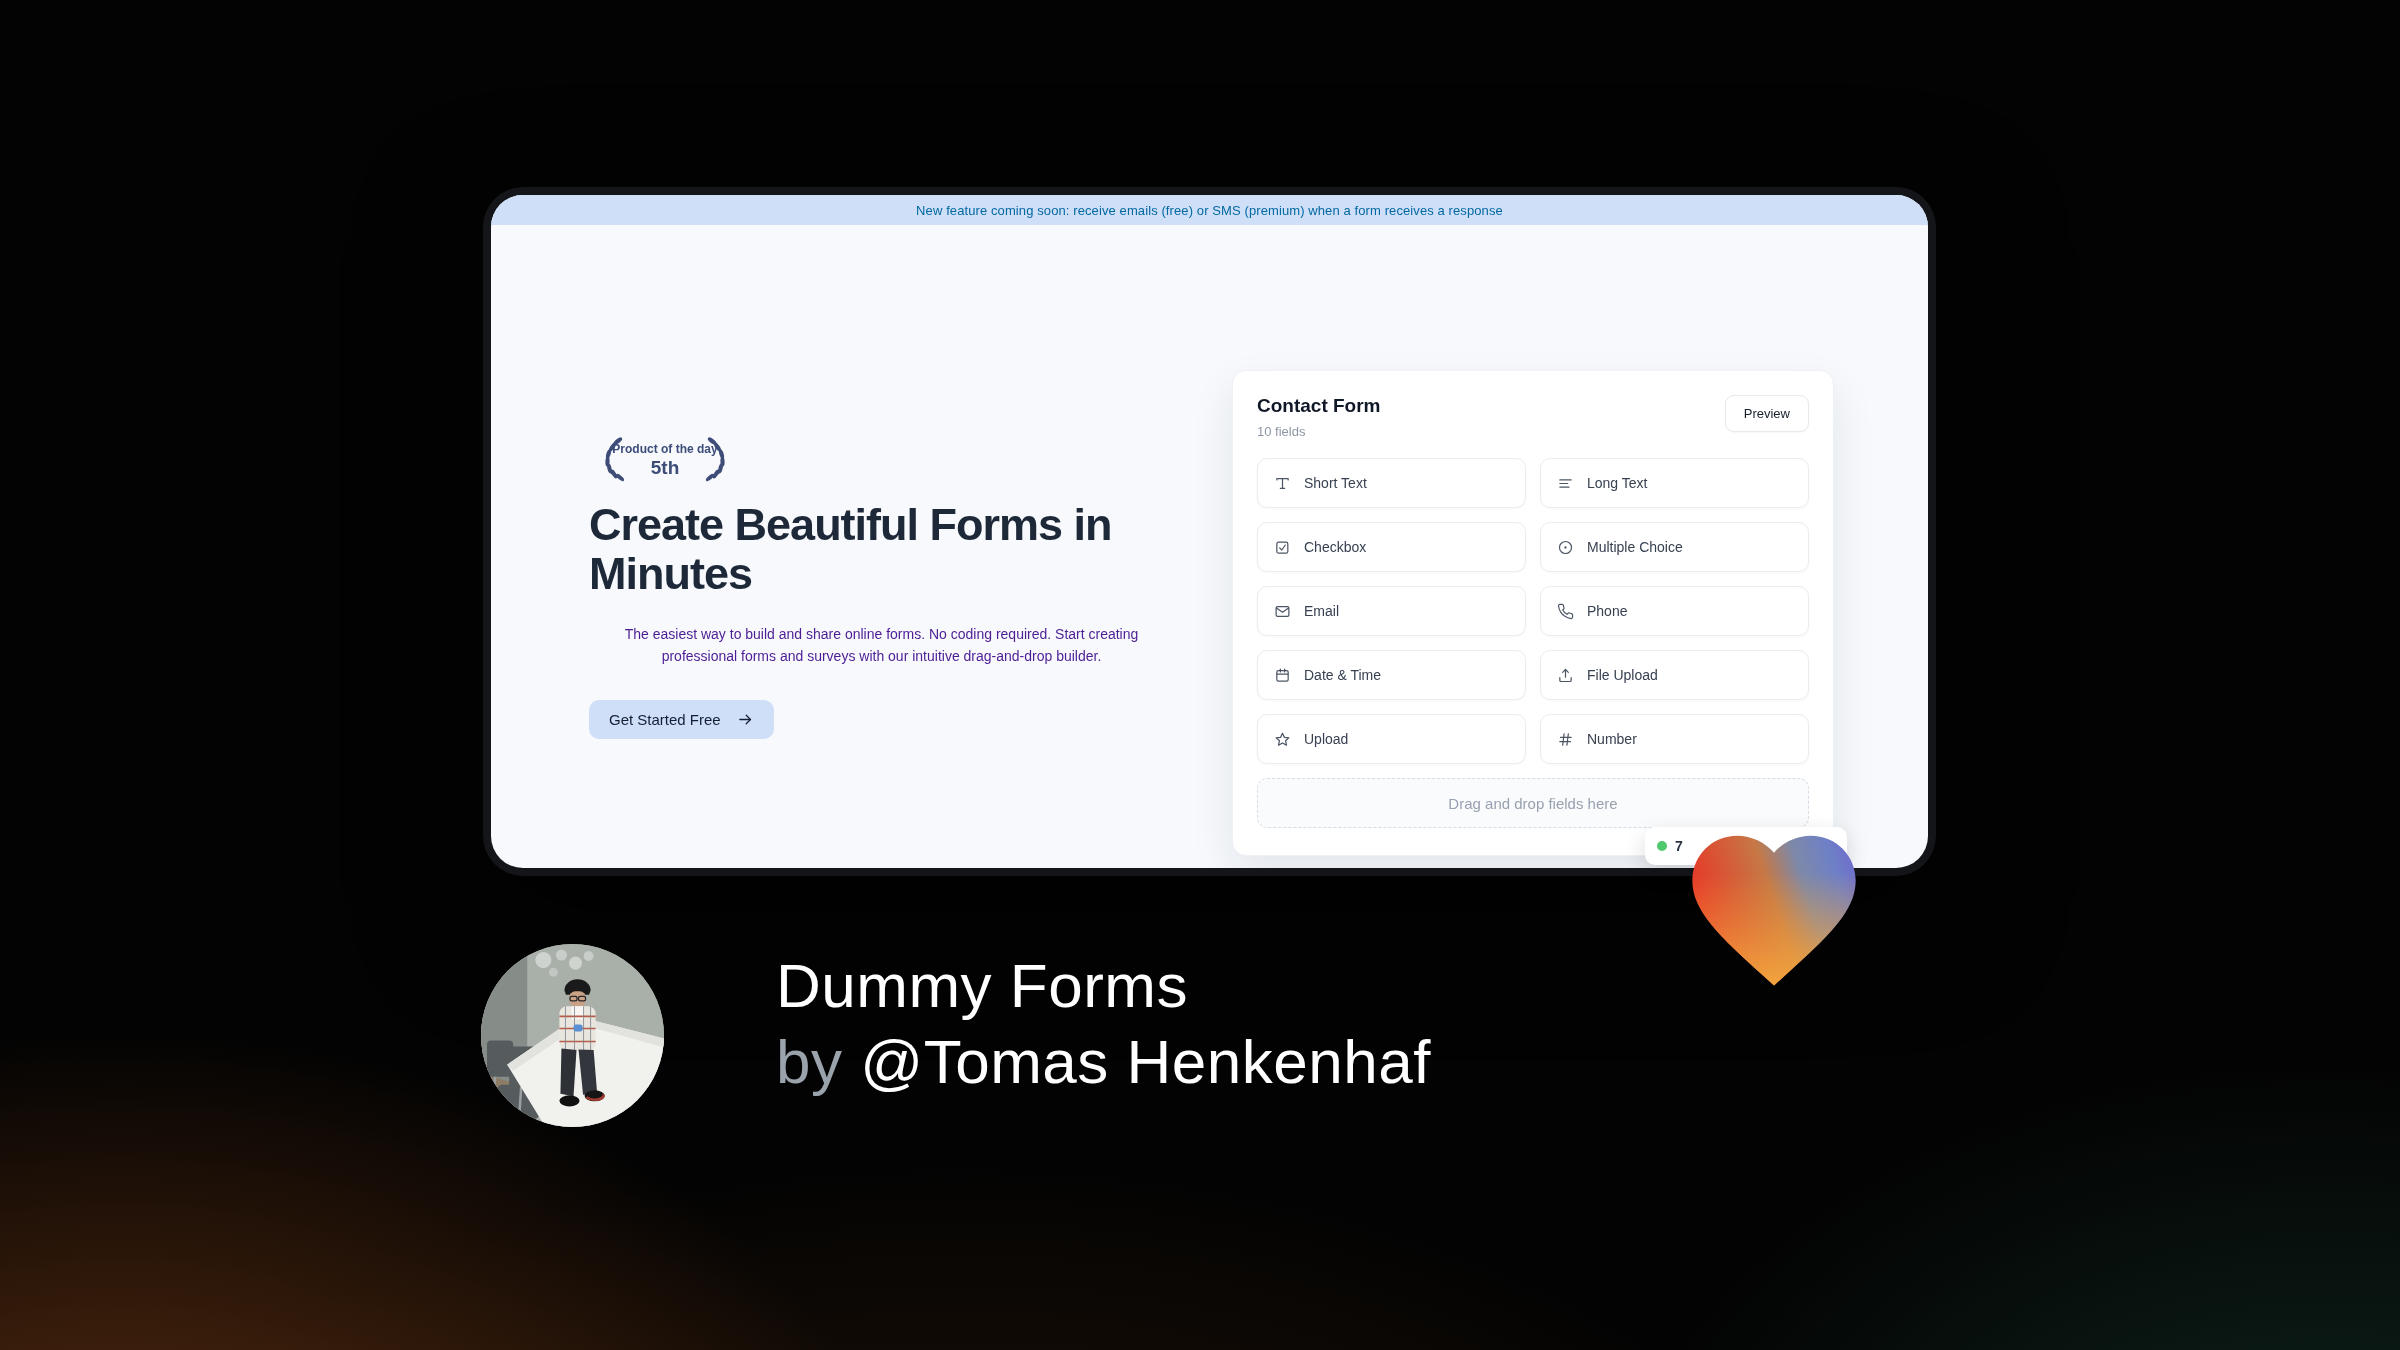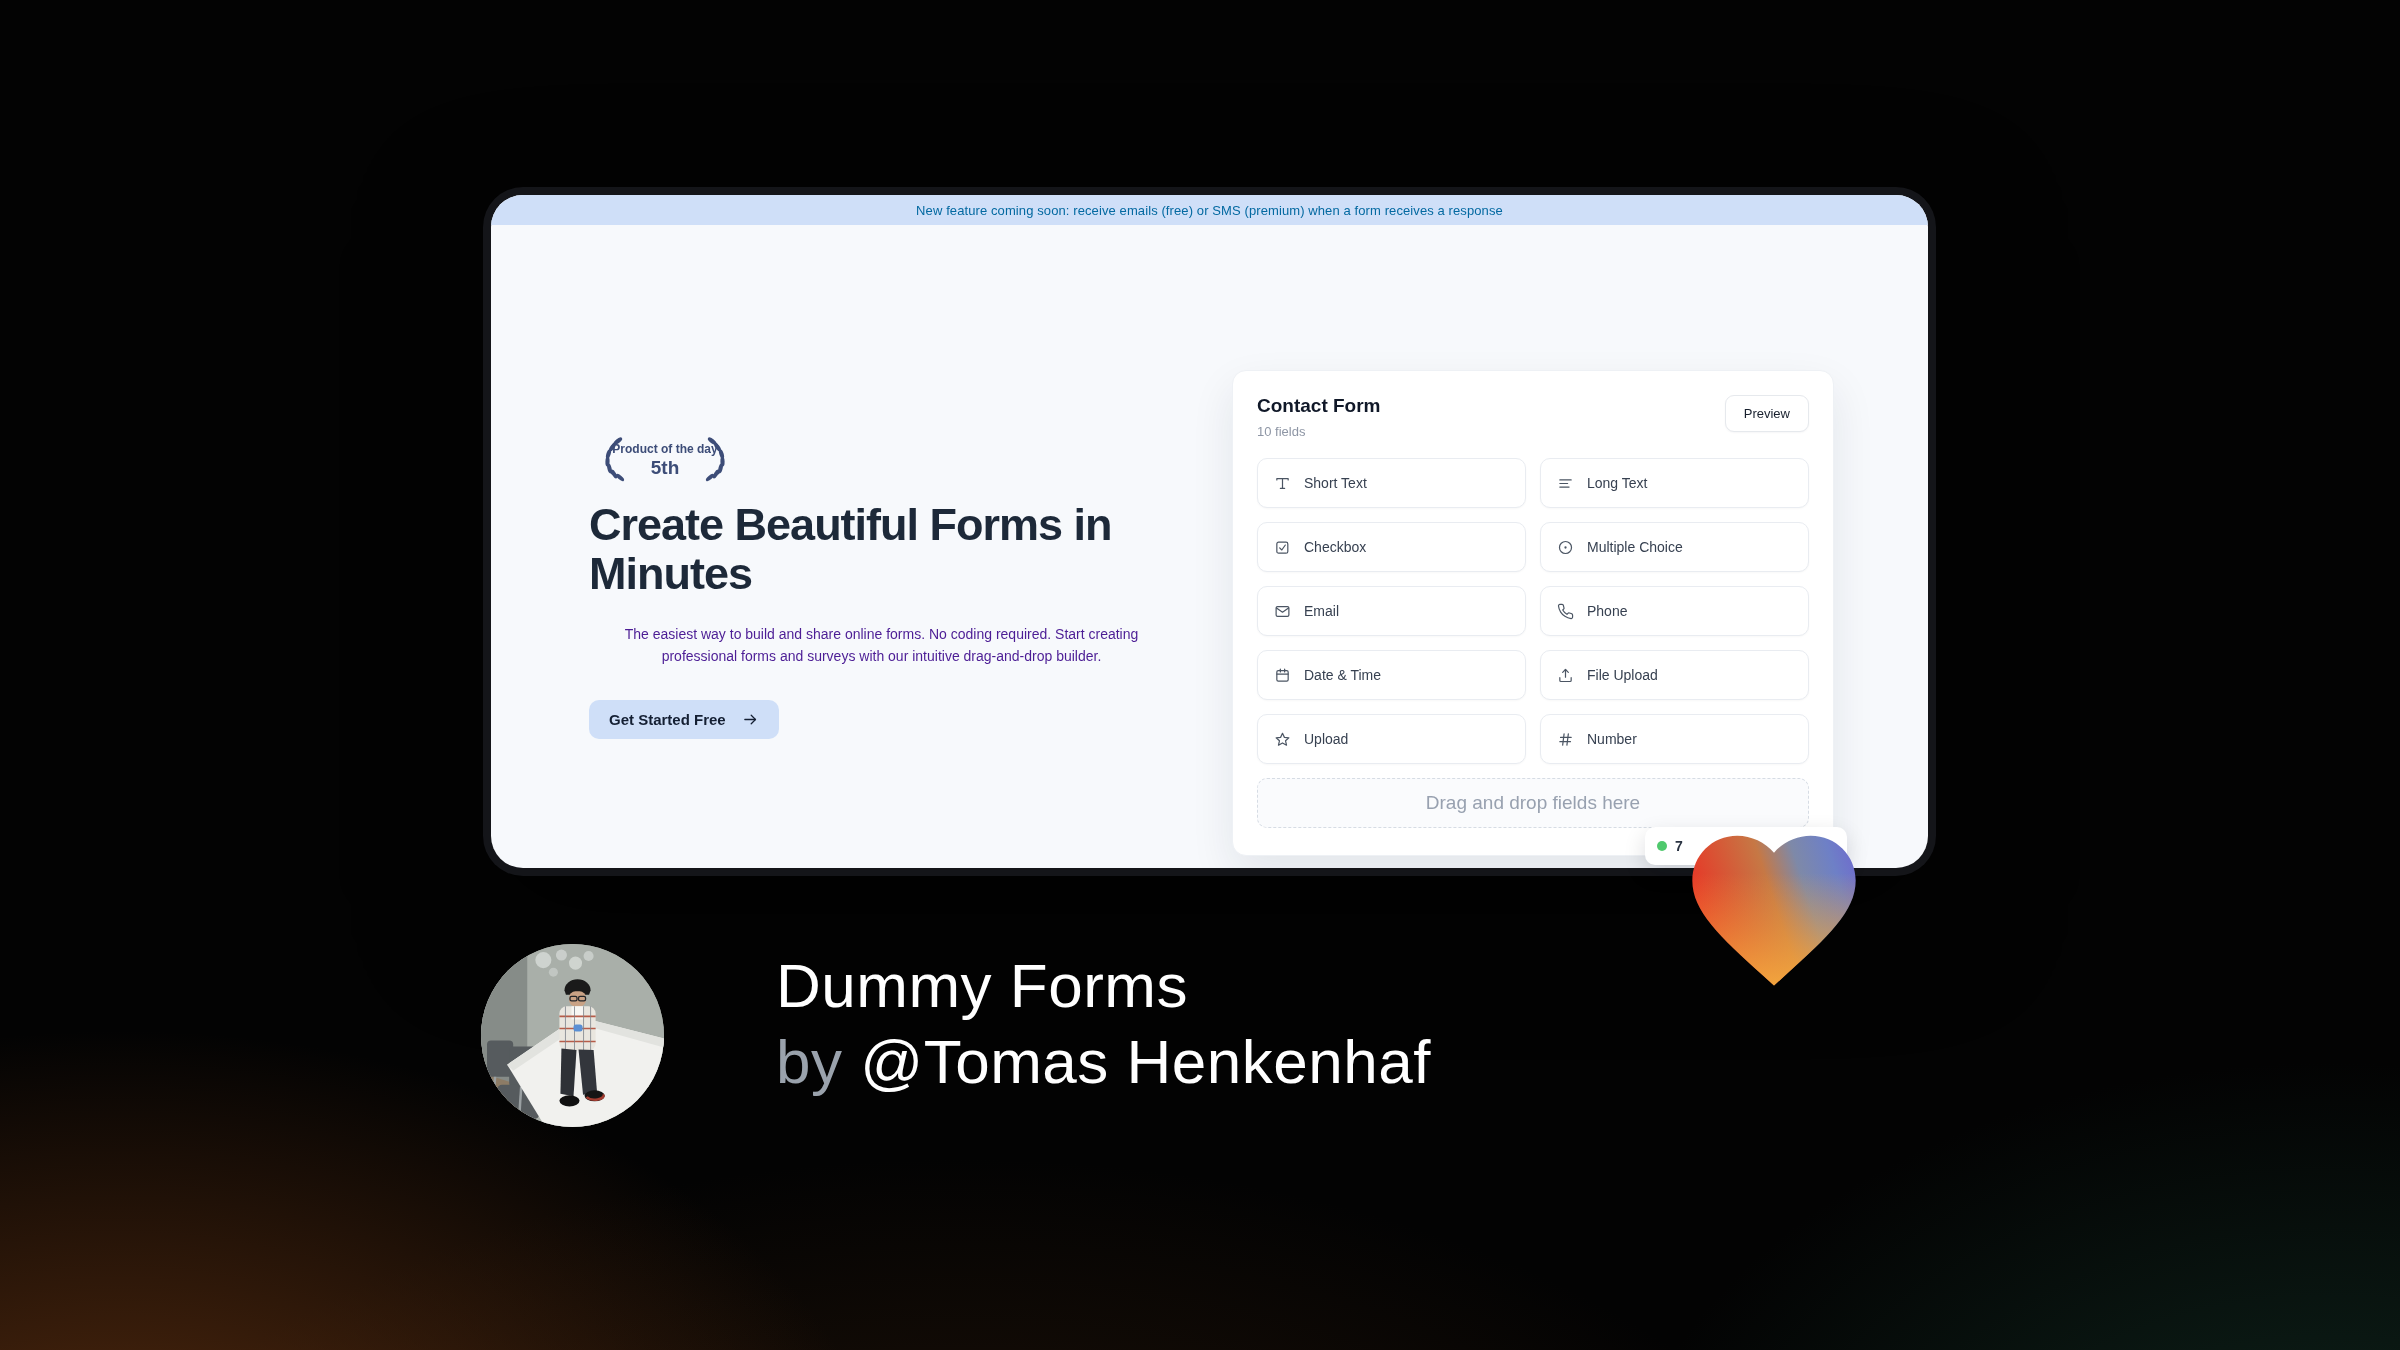--- a/index.html
+++ b/index.html
@@ -51,21 +51,21 @@
   .hero-heading{
     margin-top:16px; font-size:45px; line-height:1.08; font-weight:800;
     color:#1d2939; letter-spacing:-1px;
   }
   .hero-desc{
     margin-top:25px; width:585px; font-size:14px; line-height:1.58; color:#4c1d95;text-align:center;
   }
   .cta-btn{
     margin-top:33px; display:inline-flex; align-items:center; gap:16px;
     padding:11px 20px; border-radius:10px; border:none; background:#cfdff8;
-    font-size:15px; font-weight:700; color:#141f33; cursor:pointer;
+    font-size:15px; font-weight:400; color:#141f33; cursor:pointer;
     font-family:"Liberation Sans", sans-serif;
   }
   .cta-btn svg{ width:17px; height:17px; stroke:#141f33; stroke-width:1.8; fill:none; stroke-linecap:round; stroke-linejoin:round; }
 
   
   .form-card{
     position:absolute; left:741px; top:175px; width:602px; height:486px;
     background:#fff; border:1px solid #eef1f5; border-radius:14px;
     box-shadow:0 18px 44px rgba(20,30,55,.09); padding:24px;
   }
@@ -84,21 +84,21 @@
     height:50px; border:1px solid #e9ecf1; border-radius:10px; background:#fff;
     display:flex; align-items:center; gap:13px; padding:0 16px;
     font-size:14px; font-weight:500; color:#374151;
     box-shadow:0 1px 2px rgba(16,24,40,.03); cursor:grab;
     font-family:"Liberation Sans", sans-serif;
   }
   .fi{ width:17px; height:17px; stroke:#4b5563; stroke-width:1.7; fill:none; stroke-linecap:round; stroke-linejoin:round; flex:0 0 auto; }
   .dropzone{
     margin-top:14px; height:50px; border:1.5px dashed #d6dce4; border-radius:10px;
     background:#fafbfd; display:flex; align-items:center; justify-content:center;
-    font-size:19px; color:#98a1b0;
+    font-size:15px; color:#98a1b0;
   }
 
   
   .status-badge{
     position:absolute; left:1645px; top:827px; width:202px; height:38px;
     background:#fff; border-radius:10px; box-shadow:0 8px 22px rgba(10,15,30,.14);
     display:flex; align-items:center; padding:0 12px; gap:8px;
     font-size:14px; font-weight:600; color:#2a3342; z-index:4;
   }
   .status-dot{ width:10px; height:10px; border-radius:50%; background:#4fc96d; }

